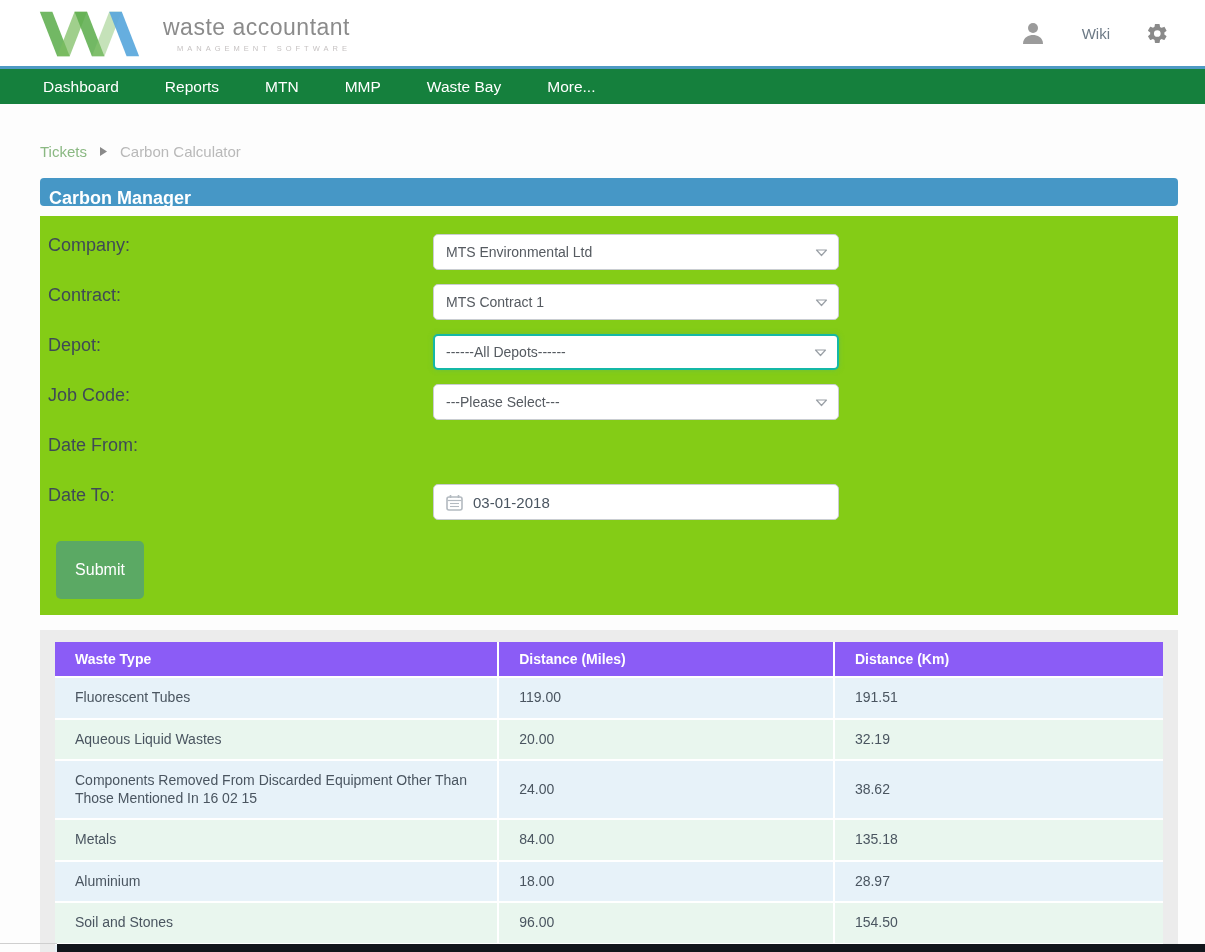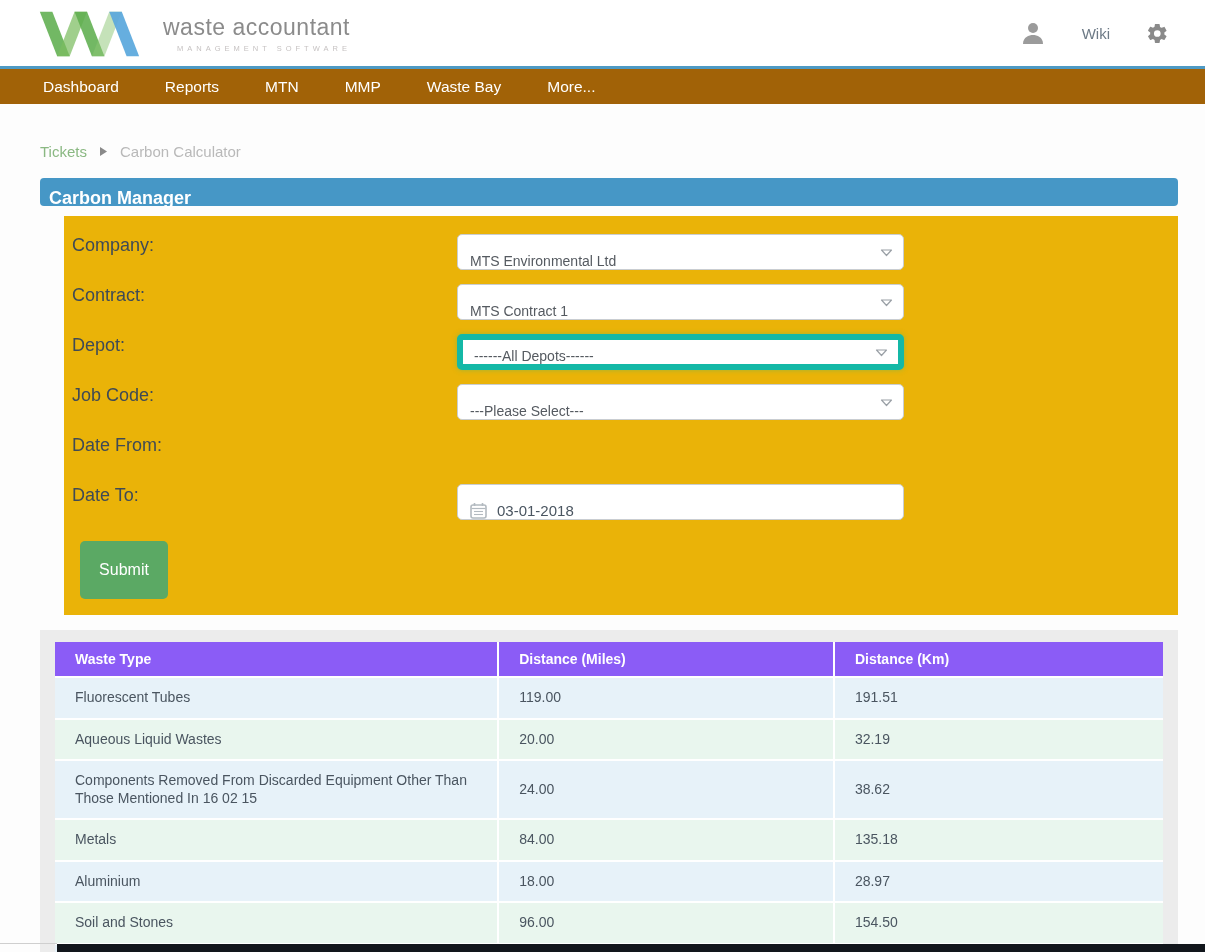--- a/index.html
+++ b/index.html
@@ -14,48 +14,48 @@
   .top-header { height:66px; background:#ffffff; position:relative; }
   .logo { position:absolute; left:30px; top:6px; }
   .brand { position:absolute; left:163px; top:14px; }
   .brand-title { font-size:23px; color:#8b8b8b; letter-spacing:0.5px; }
   .brand-sub { font-size:7.5px; color:#c6c2c2; letter-spacing:4px; margin-top:3px; padding-left:14px; }
   .header-right { position:absolute; right:36px; top:0; height:66px; display:flex; align-items:center; gap:36px; }
   .wiki-link { font-size:15px; color:#6d7a86; text-decoration:none; cursor:pointer; }
   .icon-btn { display:flex; align-items:center; cursor:pointer; }
   
   .navbar {
-    height:38px; background:#a16207; border-top:3px solid #4e9ac4;
+    height:38px; background:#15803d; border-top:3px solid #4e9ac4;
     display:flex; align-items:flex-end; padding-left:20px;
   }
   .nav-item {
     color:#ffffff; font-size:15.5px; padding:0 23px; line-height:35px;
     cursor:pointer; white-space:nowrap;
   }
   
   .main { margin:0 27px 0 40px; }
   .breadcrumb { margin-top:39px; display:flex; align-items:center; gap:12px; font-size:15px; }
   .crumb-first { color:#8ab882; cursor:pointer; }
   .crumb-sep { display:flex; align-items:center; }
   .crumb-last { color:#b9b9b9; }
   .title-bar {
     margin-top:18px; height:28px; background:#4697c6; border-radius:4px;
     color:#ffffff; font-size:18px; font-weight:bold; line-height:40px; padding-left:9px;
   }
   
-  .form-panel { margin-top:10px; background:#eab308; padding:18px 0 16px 8px;margin-left:24px; }
+  .form-panel { margin-top:10px; background:#84cc16; padding:18px 0 16px 8px; }
   .form-row { display:flex; align-items:flex-start; height:50px; }
   .form-label { flex:0 0 385px; font-size:18px; color:#3f4a56; padding-top:1px; }
   .control {
-    width:447px; height:36px; background:#ffffff; border:1px solid #c9cdd1;
-    border-radius:5px; position:relative; display:flex; align-items:flex-end;
+    width:406px; height:36px; background:#ffffff; border:1px solid #c9cdd1;
+    border-radius:5px; position:relative; display:flex; align-items:center;
     padding-left:12px; cursor:pointer;
   }
   .control.focused {
-    border:6px solid #14b8a6; box-shadow:0 0 5px rgba(92,184,92,0.55);
+    border:2px solid #14b8a6; box-shadow:0 0 5px rgba(92,184,92,0.55);
     padding-left:11px;
   }
   .select-value { font-size:14px; color:#555a60; }
   .chevron { position:absolute; right:10px; top:50%; transform:translateY(-50%); }
   .date-value { font-size:15px; color:#4a5560; margin-left:10px; }
   .cal-icon { display:flex; align-items:center; }
   .submit-btn {
     margin:7px 0 0 8px; width:88px; height:58px; background:#5ba964; border:none;
     border-radius:5px; color:#ffffff; font-size:16px; cursor:pointer;
     font-family:"Liberation Sans", sans-serif;

